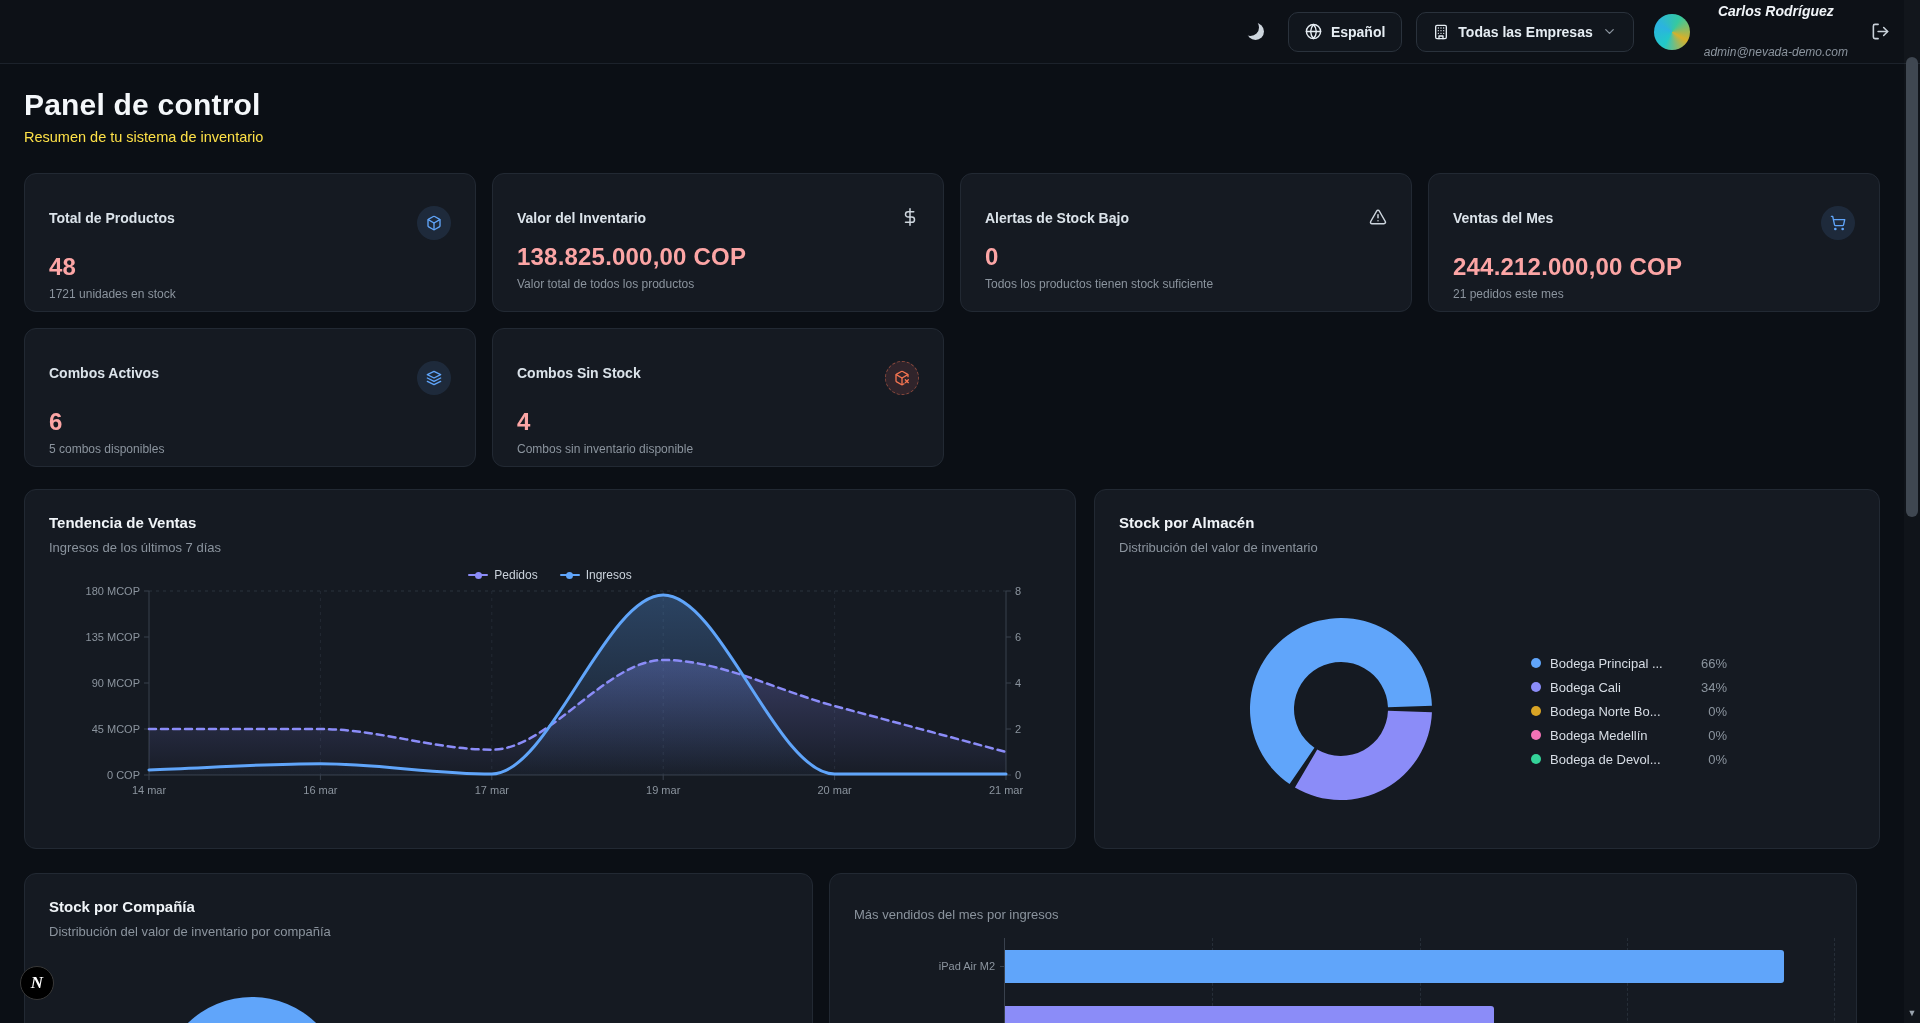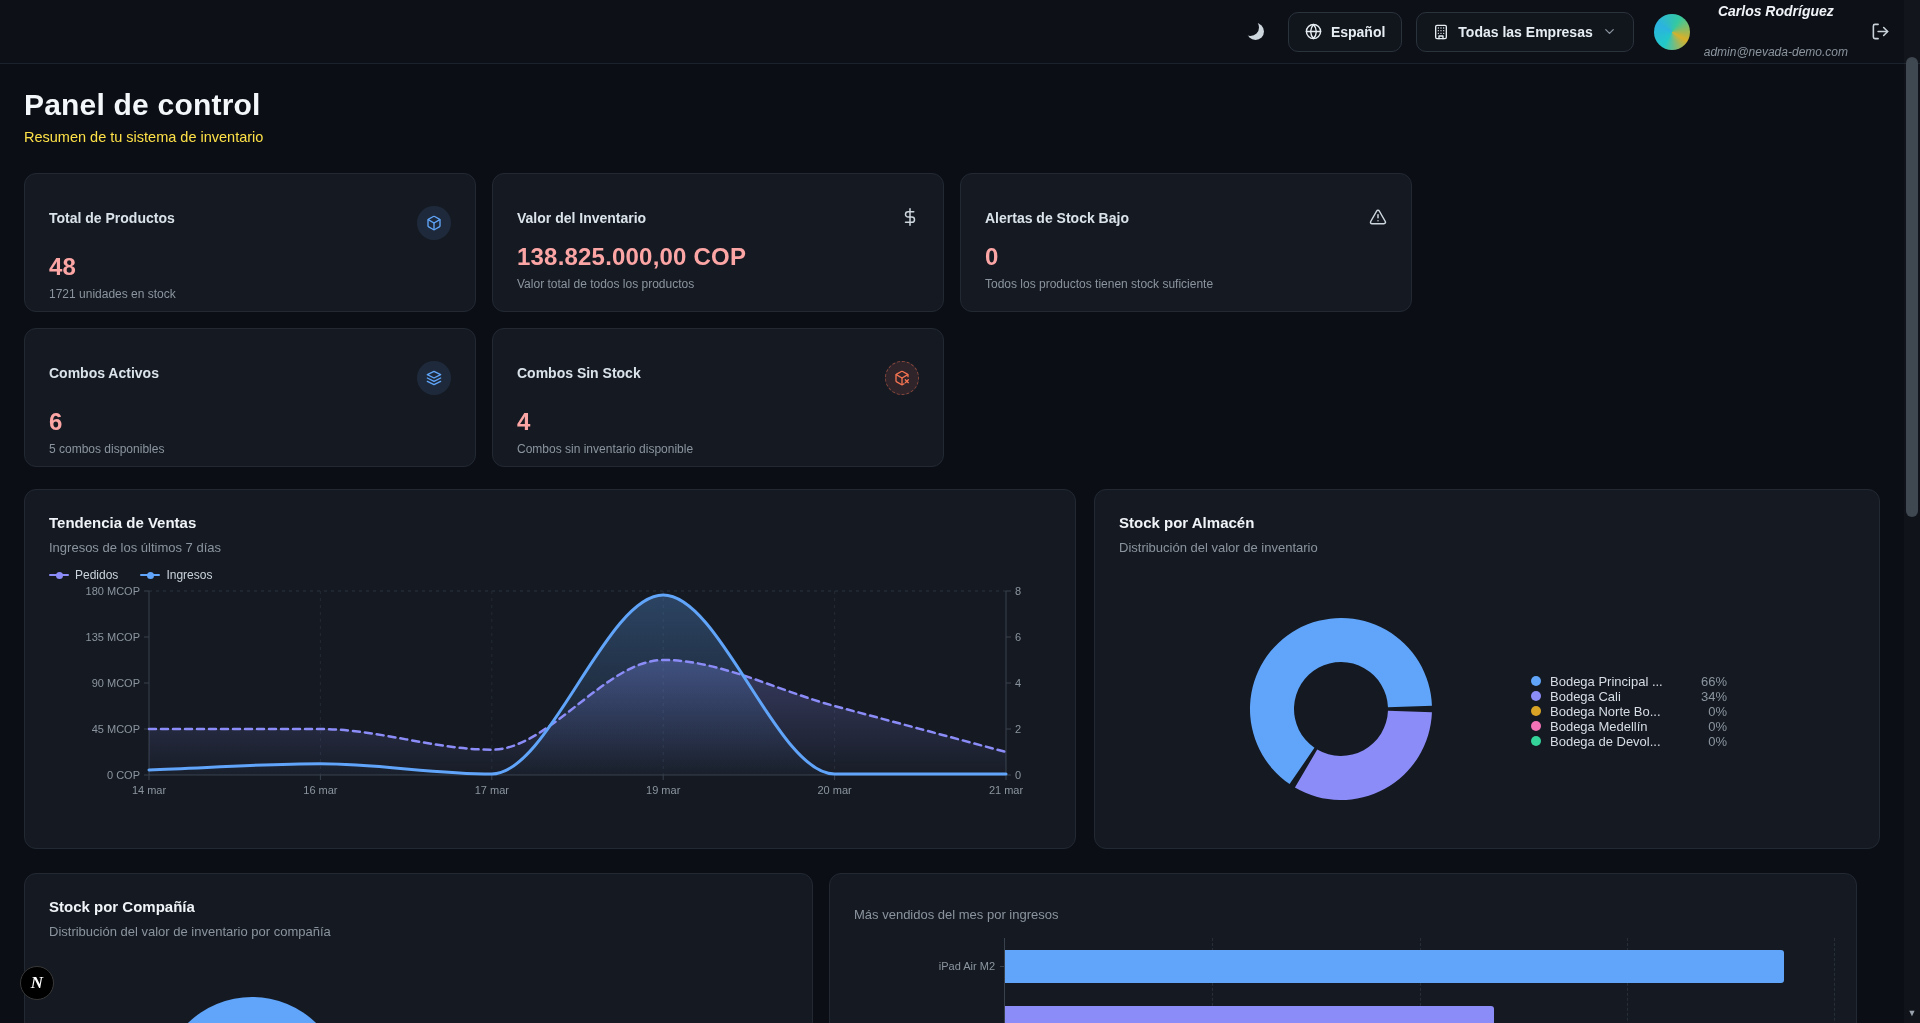--- a/index.html
+++ b/index.html
@@ -40,29 +40,29 @@
   .badge-blue { background:rgba(96,165,250,.12); color:#60a5fa; }
   .badge-red { background:rgba(248,113,113,.12); color:#f47451; border:1px dashed rgba(244,116,81,.45); }
   .plain-ic { color:#cdd5dd; margin-top:-2px; }
 
   
   .charts-grid { display:grid; grid-template-columns:1052px 786px; gap:18px; margin-top:22px; }
   .chart-card { height:360px; padding:24px; overflow:hidden; }
   .chart-title { font-size:15px; font-weight:700; color:#f0f4f8; }
   .chart-sub { margin-top:9px; font-size:13px; color:#8b949e; }
 
-  .line-legend { display:flex; gap:22px; margin-top:12px; height:16px; }
+  .line-legend { display:flex; justify-content:center; gap:22px; margin-top:12px; height:16px; }
   .legend-item { display:flex; align-items:center; gap:6px; font-size:12px; color:#cbd3dc; }
   .lmark { position:relative; width:20px; height:9px; }
   .lmark .bar { position:absolute; top:3.5px; left:0; right:0; height:2px; border-radius:2px; }
   .lmark .dot { position:absolute; top:1px; left:6.5px; width:7px; height:7px; border-radius:50%; }
 
   .donut-row { display:flex; align-items:center; margin-top:44px; }
   .donut-wrap { margin-left:112px; }
-  .donut-legend { width:196px; margin-left:auto; margin-right:128px; display:flex; flex-direction:column; }
+  .donut-legend { width:196px; margin-left:auto; margin-right:128px; display:flex; flex-direction:column; gap:9px; }
   .dleg-item { display:flex; align-items:center; gap:9px; font-size:13px; color:#d7dde5; }
   .dleg-dot { width:10px; height:10px; border-radius:50%; flex:none; }
   .dleg-pct { margin-left:auto; color:#8b949e; }
 
   
   .bottom-grid { display:grid; grid-template-columns:789px 1028px; gap:16px; margin-top:24px; }
   .bottom-card { height:340px; padding:24px; position:relative; overflow:hidden; }
   .partial-pie { position:absolute; width:184px; height:184px; border-radius:50%; left:135px; top:123px; }
 
   .hbar-plot { position:relative; margin-top:16px; margin-left:150px; width:830px;
@@ -171,20 +171,34 @@
               <path d="m21.73 18-8-14a2 2 0 0 0-3.48 0l-8 14A2 2 0 0 0 4 21h16a2 2 0 0 0 1.73-3z"></path>
               <line x1="12" y1="9" x2="12" y2="13"></line>
               <line x1="12" y1="17" x2="12.01" y2="17"></line>
             </svg>
         </span>
       </div>
       <div class="stat-value">0</div>
       <div class="stat-sub">Todos los productos tienen stock suficiente</div>
     </div>
 
+    <div class="card stat-card">
+      <div class="stat-head">
+        <span class="stat-title">Ventas del Mes</span>
+        <span class="badge badge-blue">
+          <svg class="lucide" width="16" height="16" viewBox="0 0 24 24">
+              <circle cx="8" cy="21" r="1"></circle>
+              <circle cx="19" cy="21" r="1"></circle>
+              <path d="M2.05 2.05h2l2.66 12.42a2 2 0 0 0 2 1.58h9.78a2 2 0 0 0 1.95-1.57l1.65-7.43H5.12"></path>
+            </svg>
+        </span>
+      </div>
+      <div class="stat-value">244.212.000,00 COP</div>
+      <div class="stat-sub">21 pedidos este mes</div>
+    </div>
   </section>
 
   <section class="stats-grid" style="margin-top:16px;">
     <div class="card stat-card">
       <div class="stat-head">
         <span class="stat-title">Combos Activos</span>
         <span class="badge badge-blue">
           <svg class="lucide" width="16" height="16" viewBox="0 0 24 24">
               <polygon points="12 2 2 7 12 12 22 7 12 2"></polygon>
               <polyline points="2 12 12 17 22 12"></polyline>

